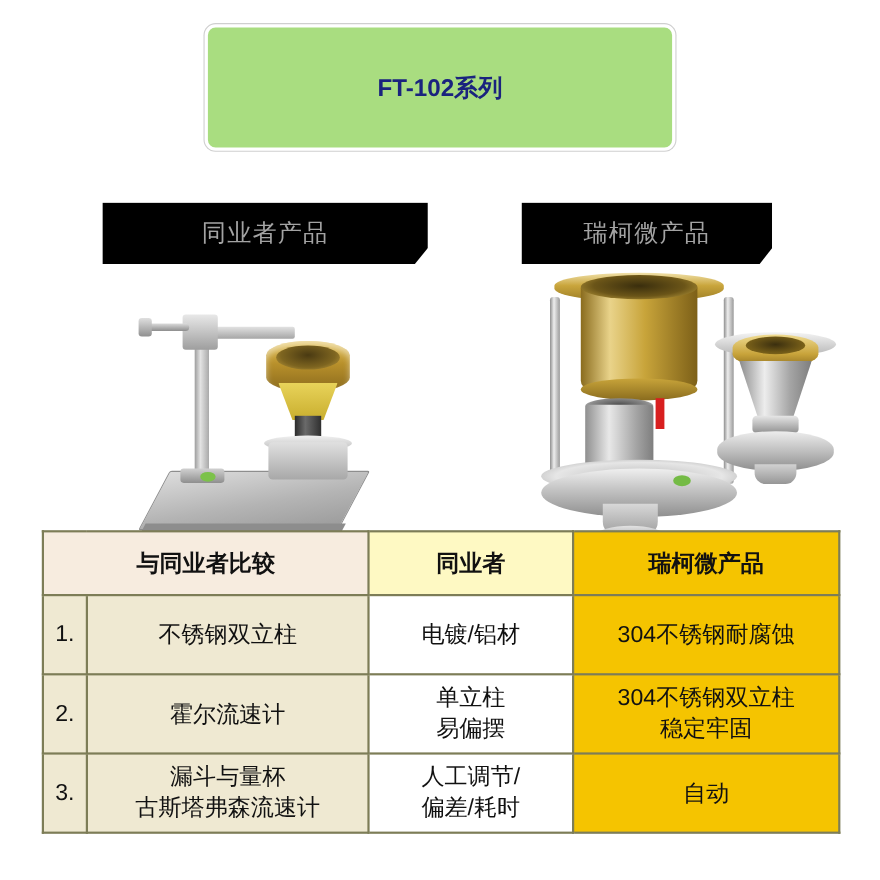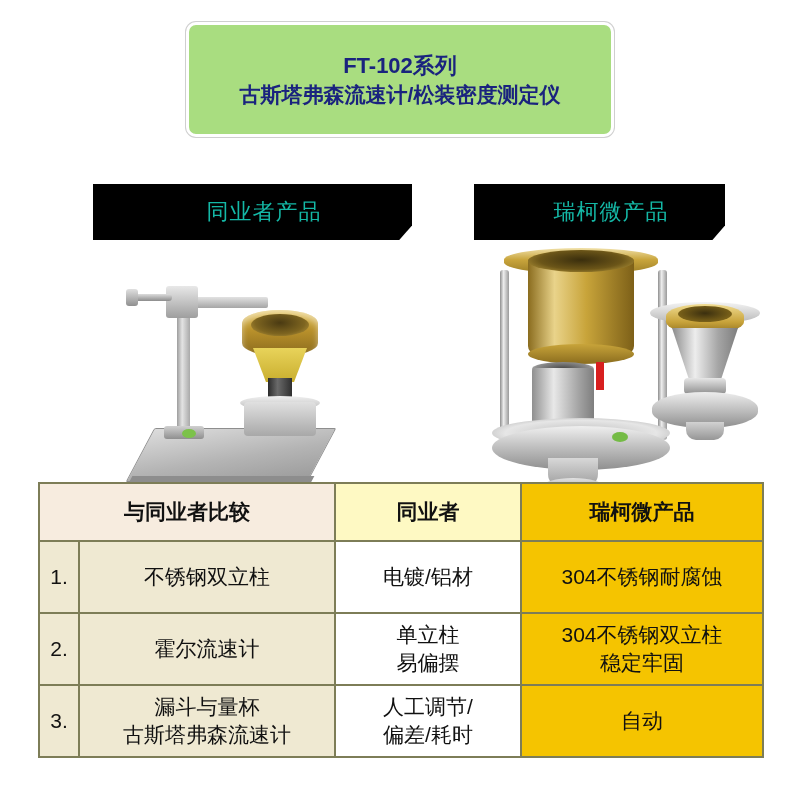--- a/index.html
+++ b/index.html
@@ -38,27 +38,26 @@
     font-size: 21px;
     line-height: 29px;
     white-space: nowrap;
   }
   #title-banner .tline.first { font-size: 22px; }
 
   
   .label-box {
     position: absolute;
     background: #000000;
-    color: #14b8a6;
+    color: #a3a3a3;
     font-size: 22px;
     display: flex;
     align-items: center;
     justify-content: center;
     letter-spacing: 1px;
-    padding-left: 23px;
   }
   #label-competitor {
     left: 93px; top: 184px; width: 296px; height: 56px;
   }
   #label-ours {
     left: 474px; top: 184px; width: 228px; height: 56px;
   }
   
   #label-competitor { clip-path: polygon(0 0, 100% 0, 100% 74%, 96% 100%, 0 100%); }
   #label-ours { clip-path: polygon(0 0, 100% 0, 100% 74%, 95% 100%, 0 100%); }
@@ -336,21 +335,20 @@
   .cell-item { background: #efe9d2; }
   .cell-comp { background: #ffffff; }
   .cell-ours { background: #f5c400; }
   .two-line { line-height: 28px; }
 </style>
 </head>
 <body>
 
 <div id="title-banner">
   <div class="tline first">FT-102系列</div>
-  <div class="tline">古斯塔弗森流速计/松装密度测定仪</div>
 </div>
 
 <div class="label-box" id="label-competitor">同业者产品</div>
 <div class="label-box" id="label-ours">瑞柯微产品</div>
 
 <div id="photo-area">
 
   <div class="photo" id="photo-competitor">
     <div id="comp-base" class="base-plate"></div>
     <div id="comp-base-edge"></div>

